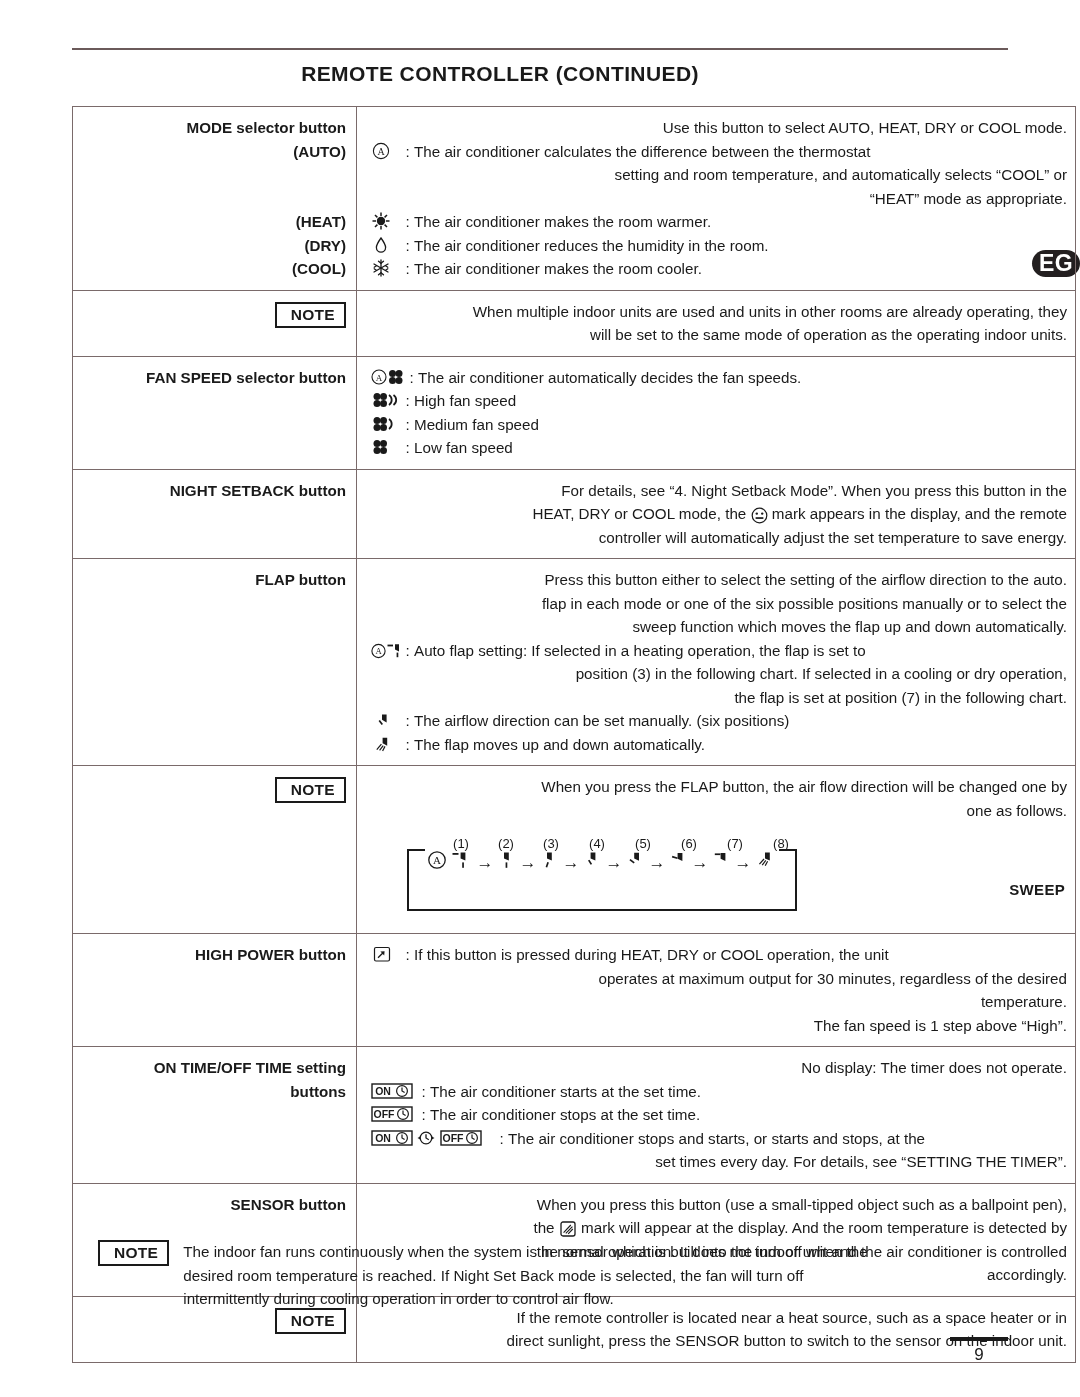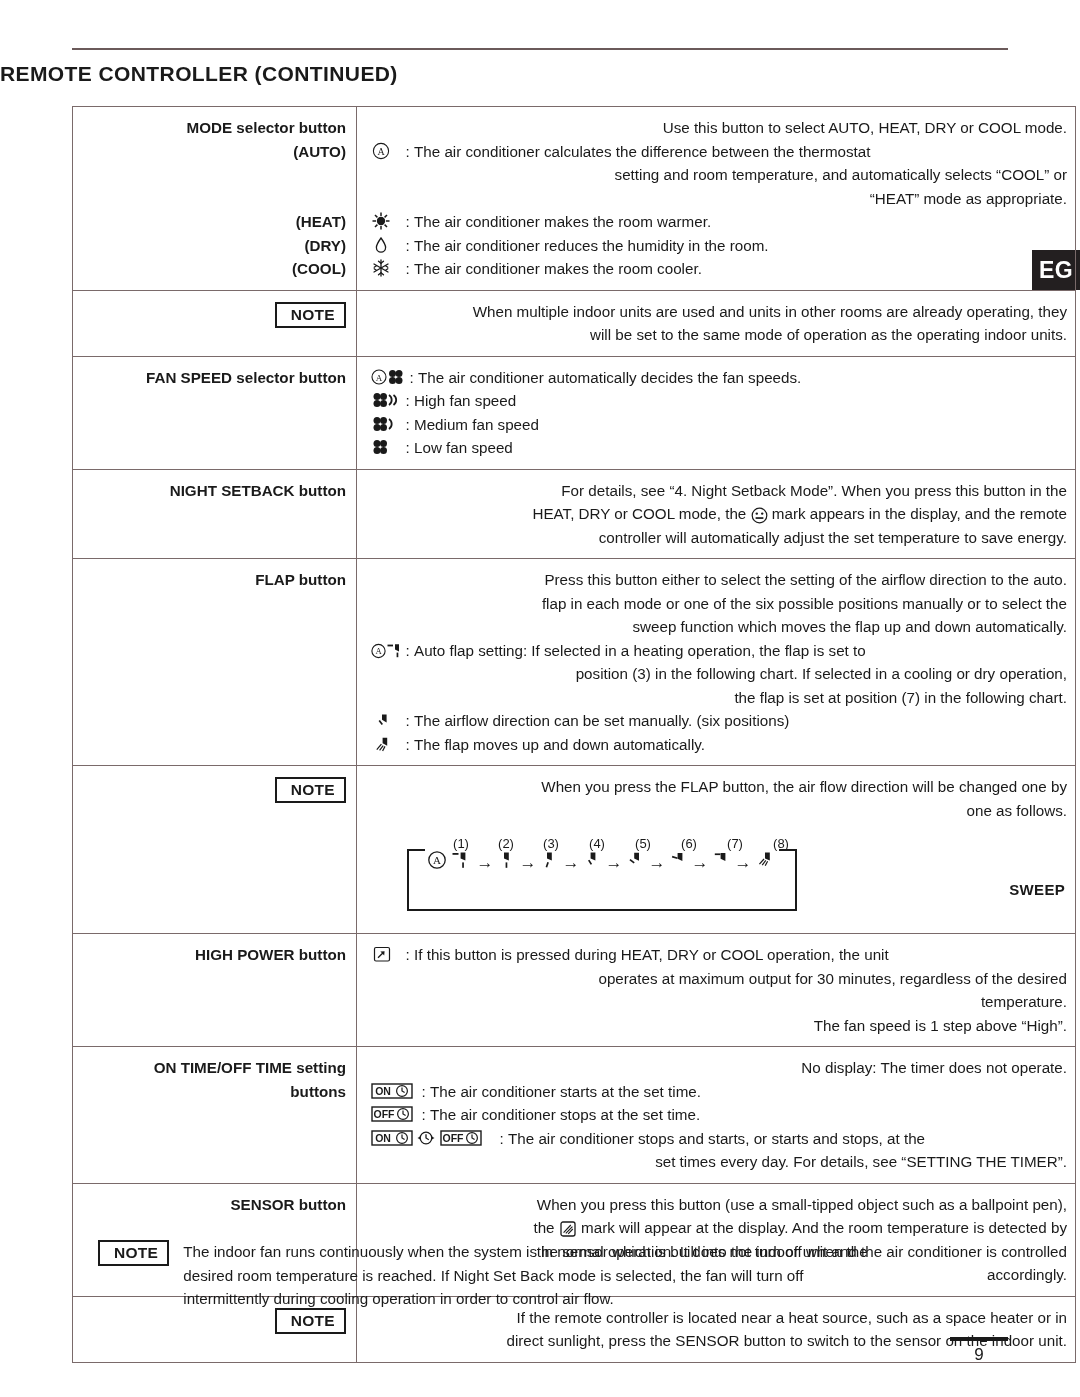--- a/index.html
+++ b/index.html
@@ -27,39 +27,41 @@
     top: 48px;
     width: 936px;
     height: 0;
     border-top: 2px solid #6b5a5a;
   }
   .page-title {
     position: absolute;
     left: 0;
     top: 62px;
     width: 1000px;
+    text-align: center;
     font-size: 21px;
     font-weight: bold;
     letter-spacing: 0.4px;
   }
   
   .eg-tab {
     position: absolute;
     left: 1032px;
     top: 250px;
     width: 48px;
-    height: 40px;
+    height: 27px;
     background: #231f20;
     color: #ffffff;
     font-size: 23px;
     font-weight: bold;
     display: flex;
     align-items: center;
     justify-content: center;
     letter-spacing: 0.5px;
+    border-radius: 16px;
   }
   
   .tbl {
     position: absolute;
     left: 72px;
     top: 106px;
     width: 1004px;
     border: 1.5px solid #7a6a6a;
     box-sizing: border-box;
   }

